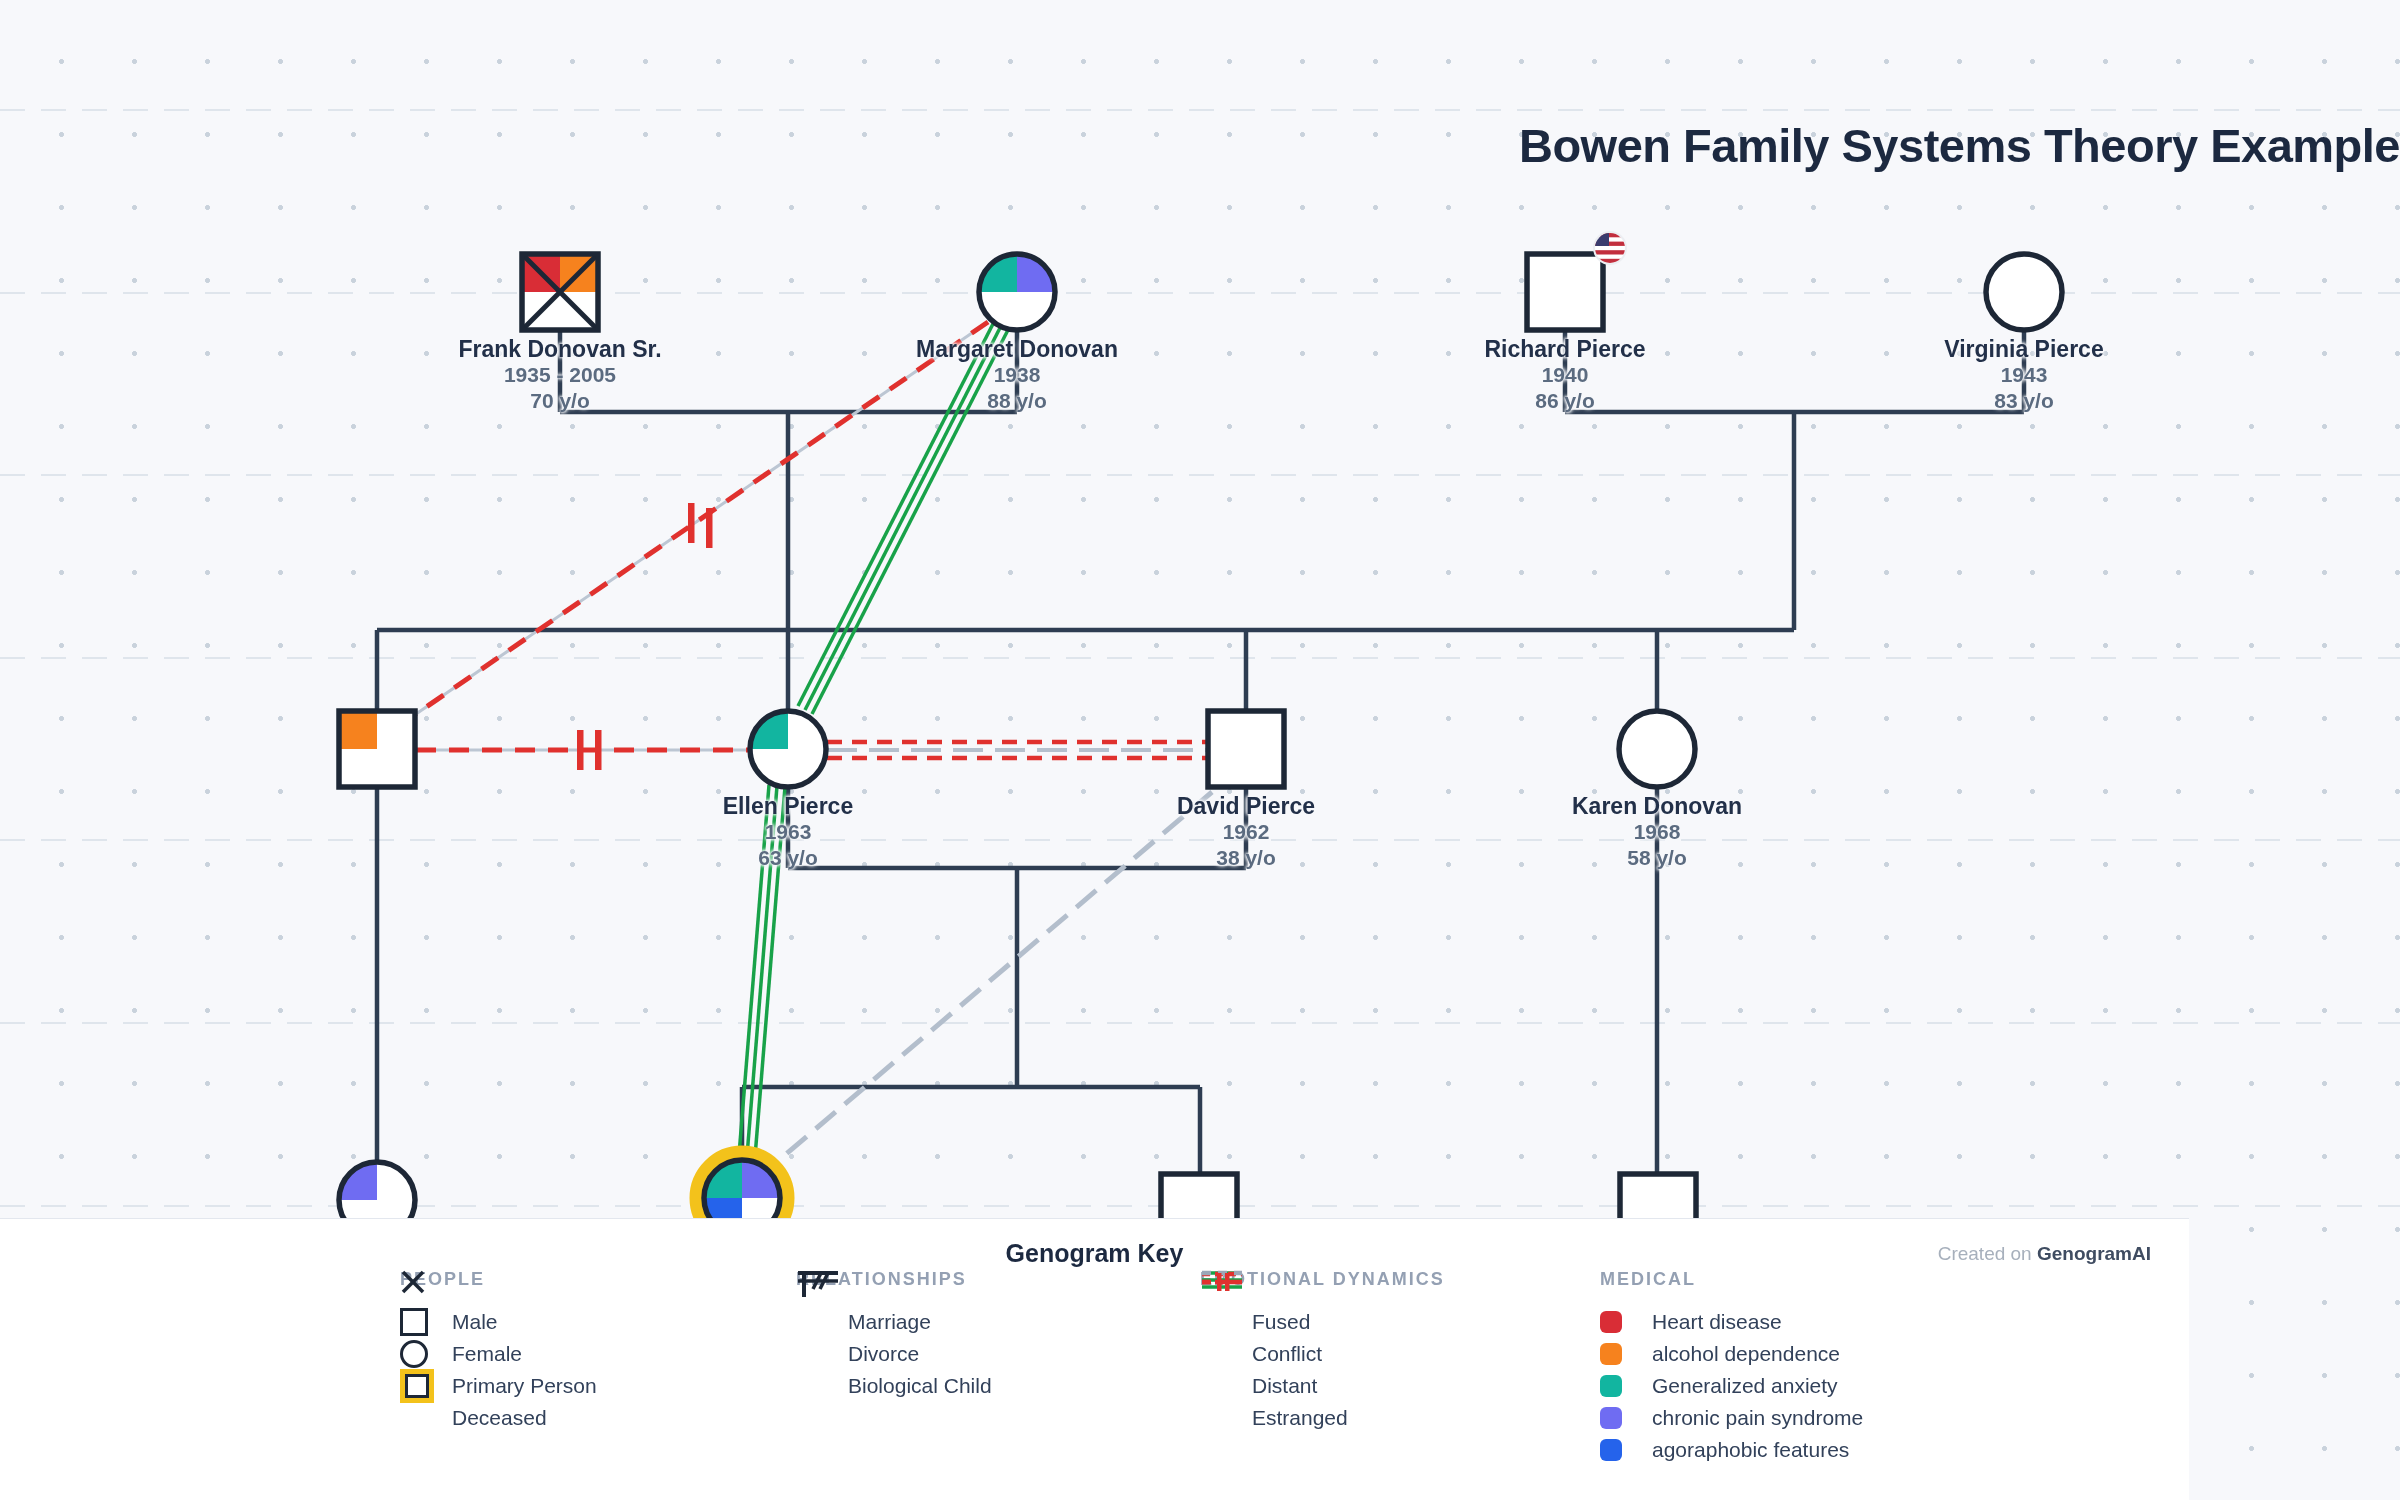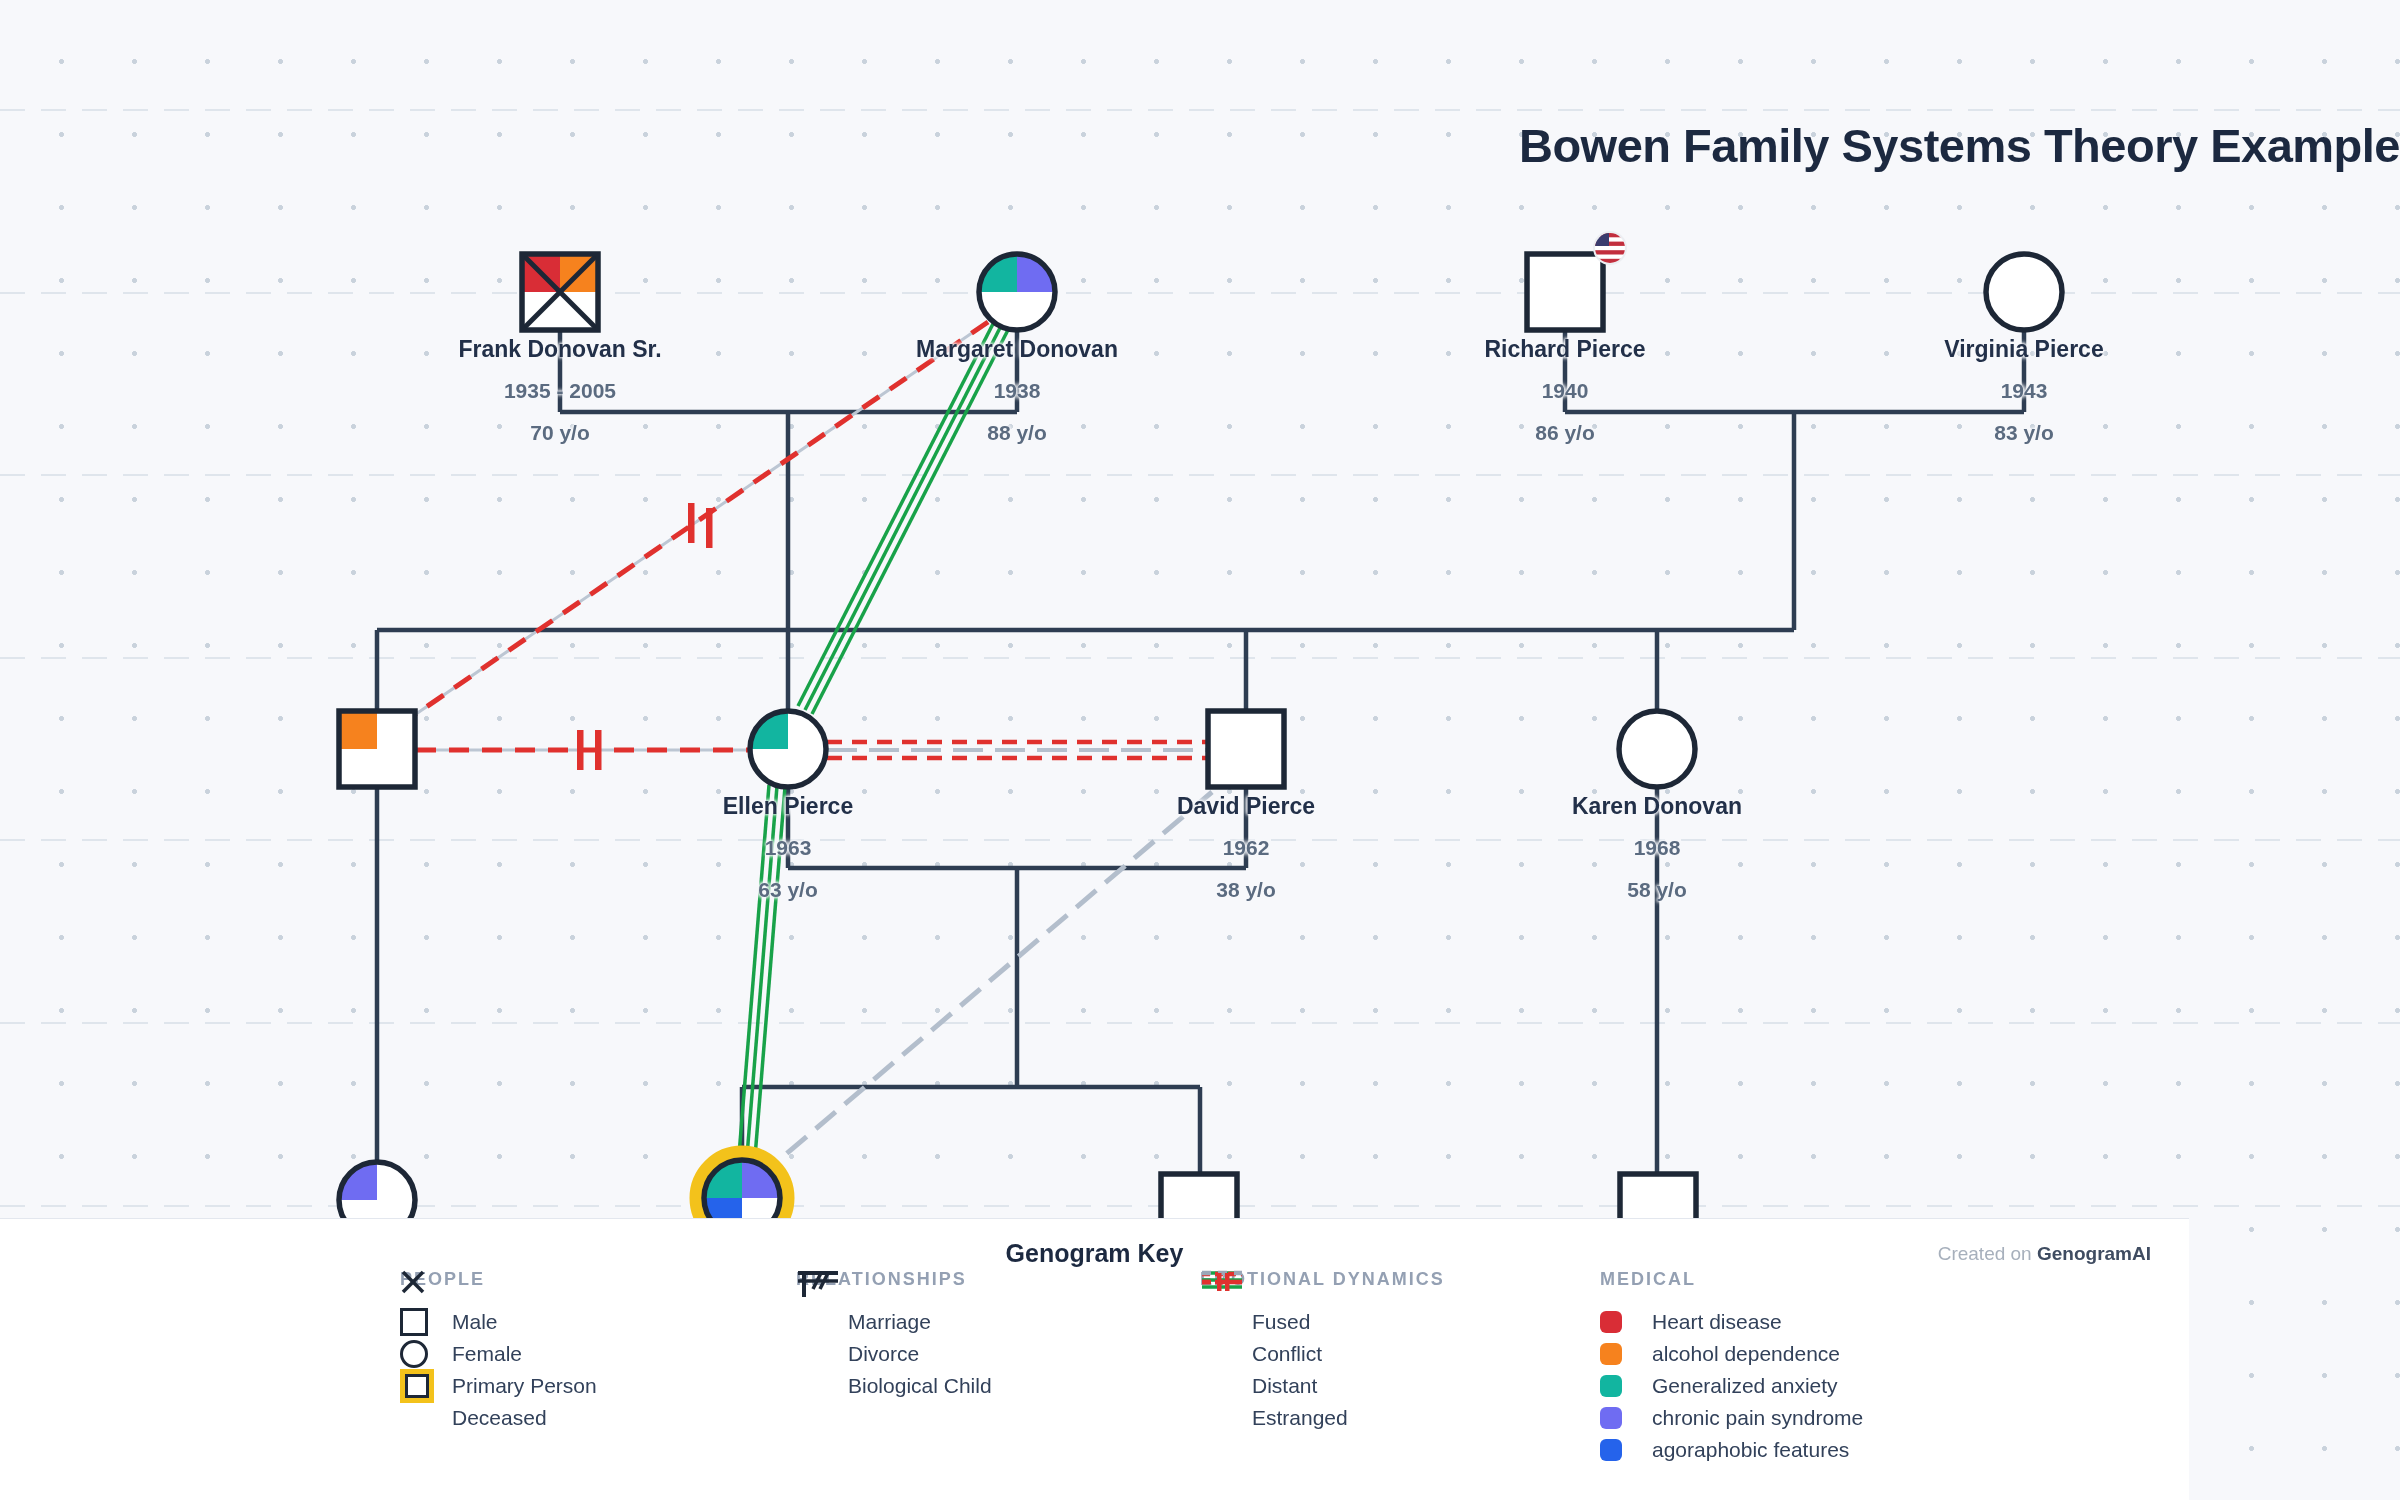--- a/index.html
+++ b/index.html
@@ -13,21 +13,21 @@
   svg{position:absolute;left:0;top:0;}
   .title{
     position:absolute;left:0;top:118px;width:100%;text-align:right;
     font-size:47px;font-weight:700;letter-spacing:-0.5px;color:#1c2940;
   }
   .plabel{
     position:absolute;width:320px;text-align:center;line-height:26px;
     text-shadow:0 0 5px #f7f8fb,0 0 5px #f7f8fb,0 0 3px #f7f8fb,0 0 3px #f7f8fb;
   }
   .plabel .nm{font-size:23px;font-weight:700;color:#223049;display:block;}
-  .plabel .mt{font-size:21px;font-weight:600;color:#5b6b80;display:block;margin-top:16px;}
+  .plabel .mt{font-size:21px;font-weight:600;color:#5b6b80;display:block;}
   
   .keypanel{
     position:absolute;left:0;top:1218px;width:2189px;height:282px;
     background:#ffffff;border-top:1px solid #e3e7ee;
   }
   .keyheading{position:absolute;top:20px;left:0;width:100%;text-align:center;
     font-size:25px;font-weight:700;color:#1c2940;}
   .watermark{position:absolute;top:24px;right:38px;font-size:19px;color:#a7b0bc;}
   .watermark b{color:#3f4c61;font-weight:700;text-align:center;}
   .keycol{position:absolute;top:50px;}

